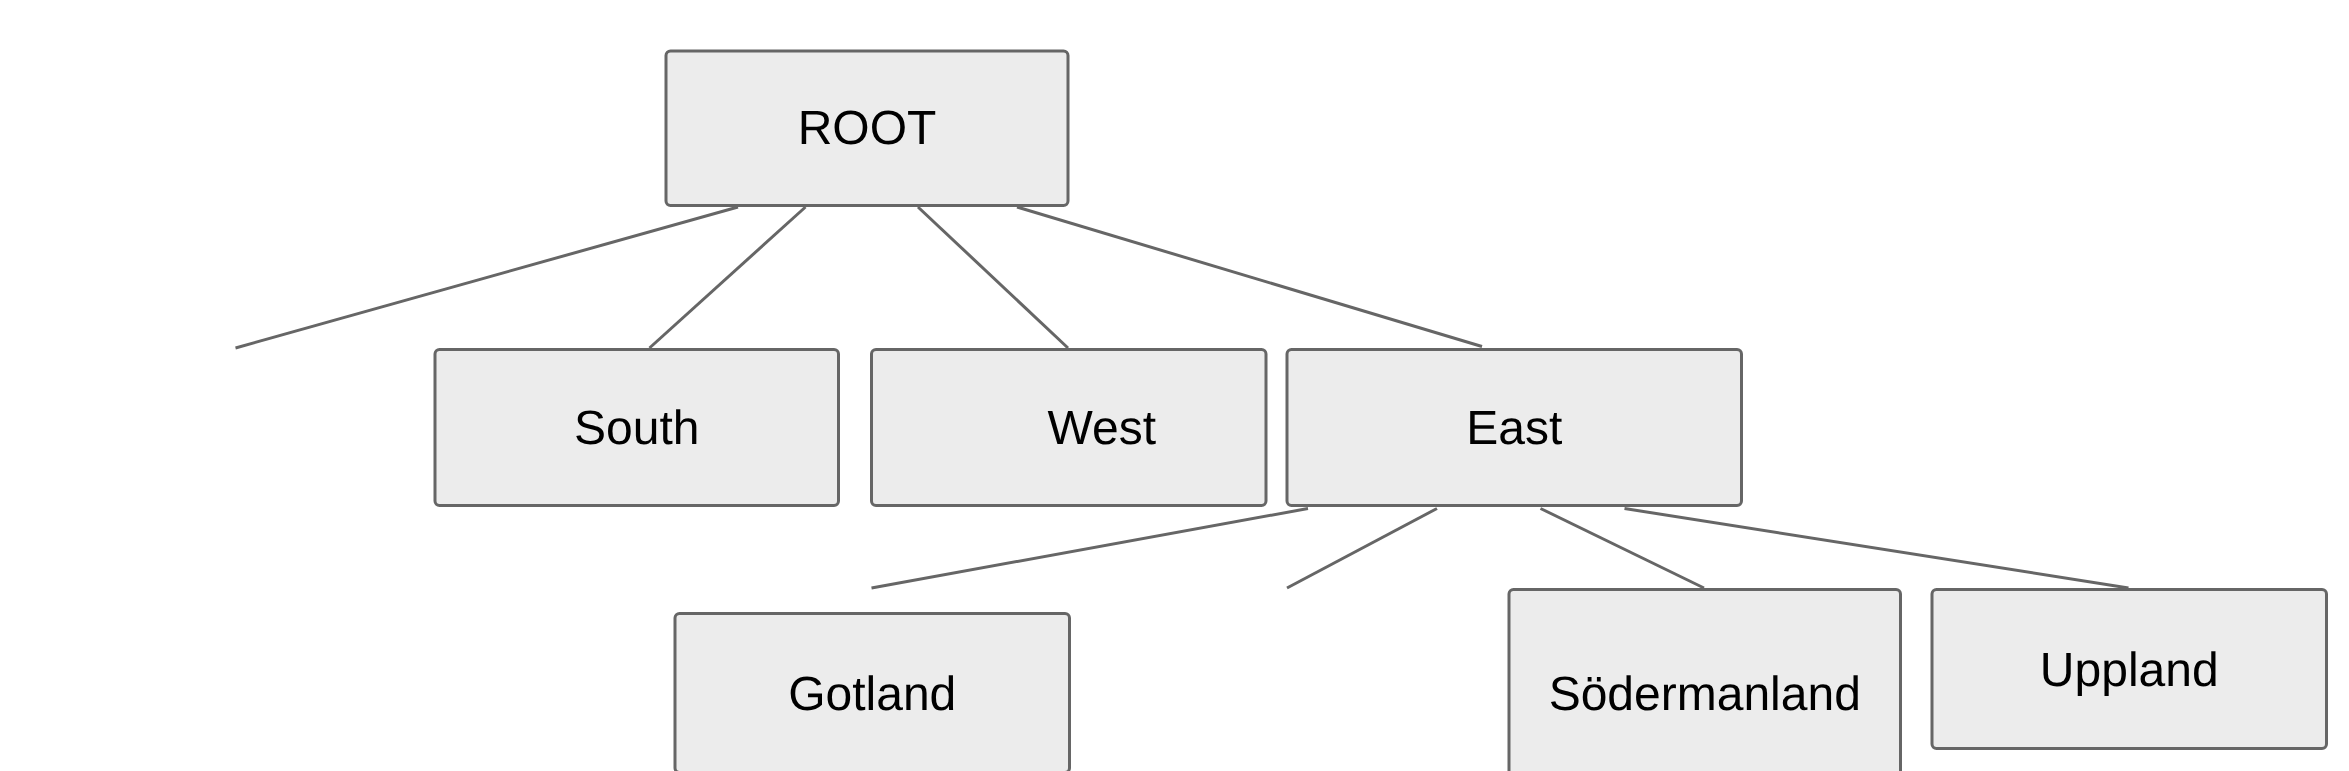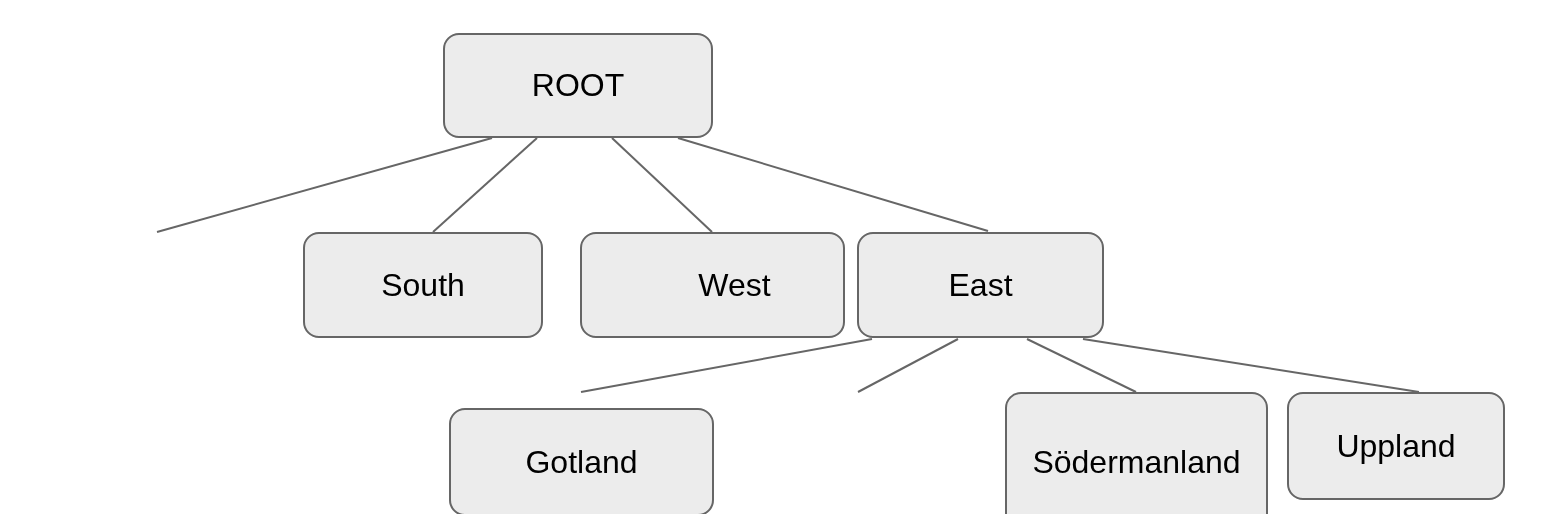--- a/index.html
+++ b/index.html
@@ -21,37 +21,37 @@
     top: 0;
     width: 1566px;
     height: 514px;
     pointer-events: none;
   }
   .node {
     position: absolute;
     box-sizing: border-box;
     background: var(--node-fill, #ececec);
     border: 2px solid var(--node-border, #666666);
-    border-radius: 16px;
+    border-radius: 4px;
     display: flex;
     align-items: center;
     justify-content: center;
     font-size: 32px;
     color: var(--node-text, #000000);
     white-space: nowrap;
   }
   .n-root         { left: 443px;  top: 33px;  width: 270px; height: 105px; }
   .n-north        { left: 18px;   top: 232px; width: 267px; height: 106px; }
-  .n-south        { left: 303px;  top: 232px; width: 240px; height: 106px; }
+  .n-south        { left: 289px;  top: 232px; width: 271px; height: 106px; }
   .n-west         { left: 580px;  top: 232px; width: 265px; height: 106px; padding-left: 44px; }
-  .n-east         { left: 857px;  top: 232px; width: 247px; height: 106px; }
+  .n-east         { left: 857px;  top: 232px; width: 305px; height: 106px; }
   .n-gotland      { left: 449px;  top: 392px; width: 265px; height: 108px; margin-top: 16px; }
   .n-stockholm    { left: 726px;  top: 392px; width: 265px; height: 108px; }
   .n-sodermanland { left: 1005px; top: 392px; width: 263px; height: 140px; }
-  .n-uppland      { left: 1287px; top: 392px; width: 218px; height: 108px; }
+  .n-uppland      { left: 1287px; top: 392px; width: 265px; height: 108px; }
 </style>
 </head>
 <body>
 
 <div class="canvas">
   <svg class="edges-layer" width="1566" height="514" viewBox="0 0 1566 514" xmlns="http://www.w3.org/2000/svg">
       <line x1="492" y1="138" x2="157" y2="232" stroke="#666666" stroke-width="2"></line>
       <line x1="537" y1="138" x2="433" y2="232" stroke="#666666" stroke-width="2"></line>
       <line x1="612" y1="138" x2="712" y2="232" stroke="#666666" stroke-width="2"></line>
       <line x1="678" y1="138" x2="988" y2="231" stroke="#666666" stroke-width="2"></line>

